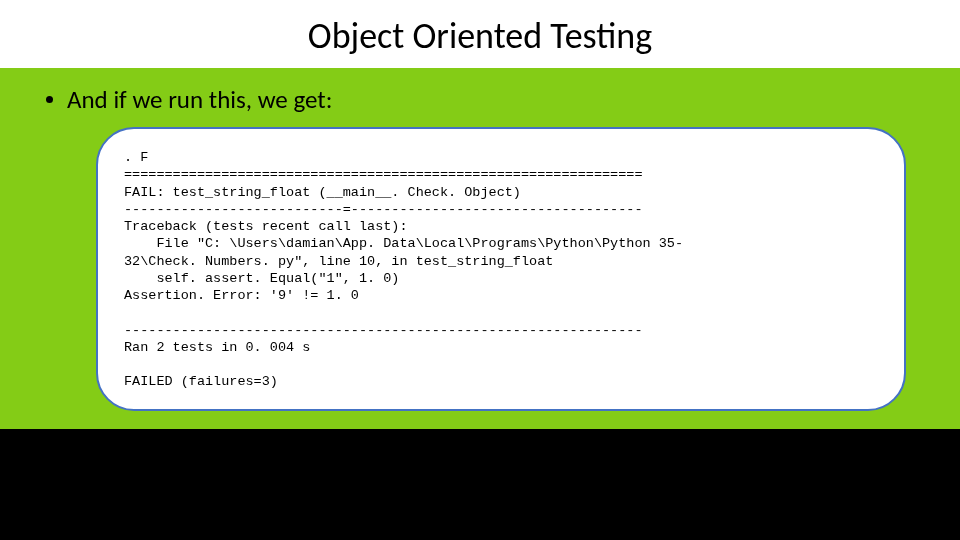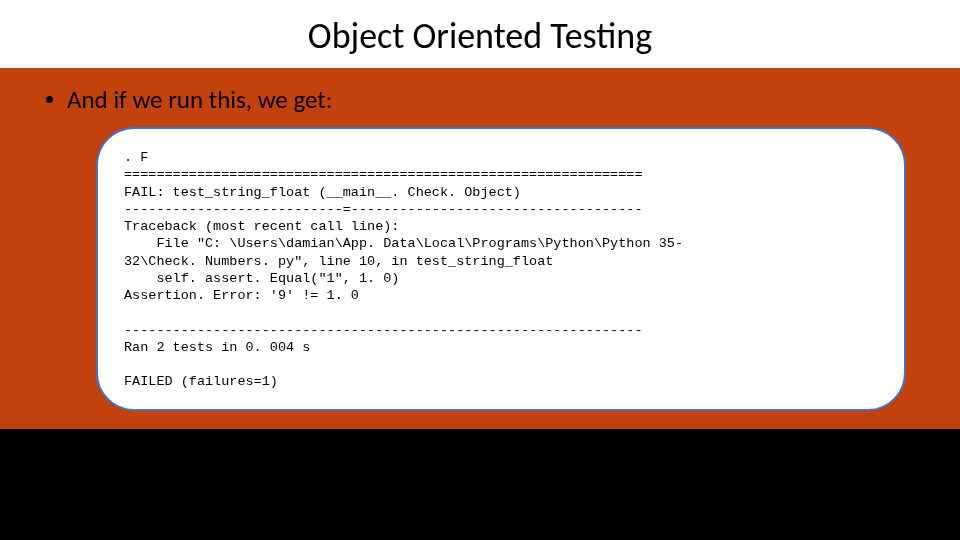--- a/index.html
+++ b/index.html
@@ -17,21 +17,21 @@
     .slide-title {
       text-align: center;
       font-size: 36px;
       font-weight: 400;
       color: #000;
       background: #fff;
       padding: 14px 0 10px 0;
       width: 100%;
     }
     .content-area {
-      background: #c2410c;
+      background: #84cc16;
       width: 100%;
       padding: 0 0 18px 0;
     }
     .bullet-row {
       display: flex;
       align-items: center;
       padding: 16px 0 12px 46px;
     }
     .bullet-dot {
       width: 7px;
@@ -75,26 +75,26 @@
   <div class="bullet-row">
     <div class="bullet-dot"></div>
     <div class="bullet-text">And if we run this, we get:</div>
   </div>
 
   <div class="code-box">
     <div class="code-content"><span>. F</span>
 <span>================================================================</span>
 <span>FAIL: test_string_float (__main__. Check. Object)</span>
 <span>---------------------------=------------------------------------</span>
-<span>Traceback (most recent call line):</span>
+<span>Traceback (tests recent call last):</span>
 <span>    File "C: \Users\damian\App. Data\Local\Programs\Python\Python 35-</span>
 <span>32\Check. Numbers. py", line 10, in test_string_float</span>
 <span>    self. assert. Equal("1", 1. 0)</span>
 <span>Assertion. Error: '9' != 1. 0</span>
 <span></span>
 <span>----------------------------------------------------------------</span>
 <span>Ran 2 tests in 0. 004 s</span>
 <span></span>
-<span>FAILED (failures=1)</span></div>
+<span>FAILED (failures=3)</span></div>
   </div>
 </div>
 
 <div class="bottom-black"></div>
 
 </body></html>

